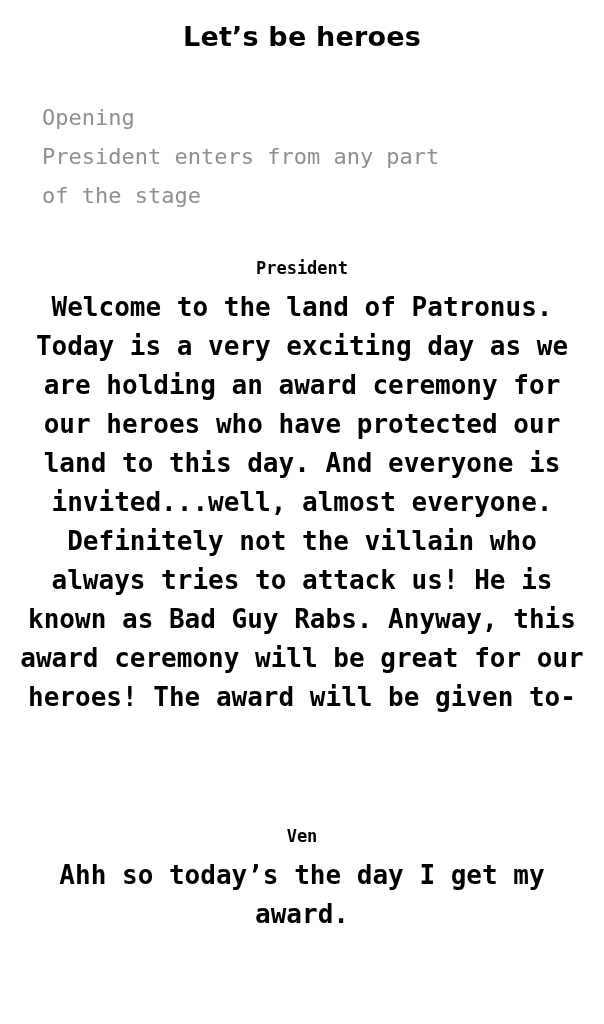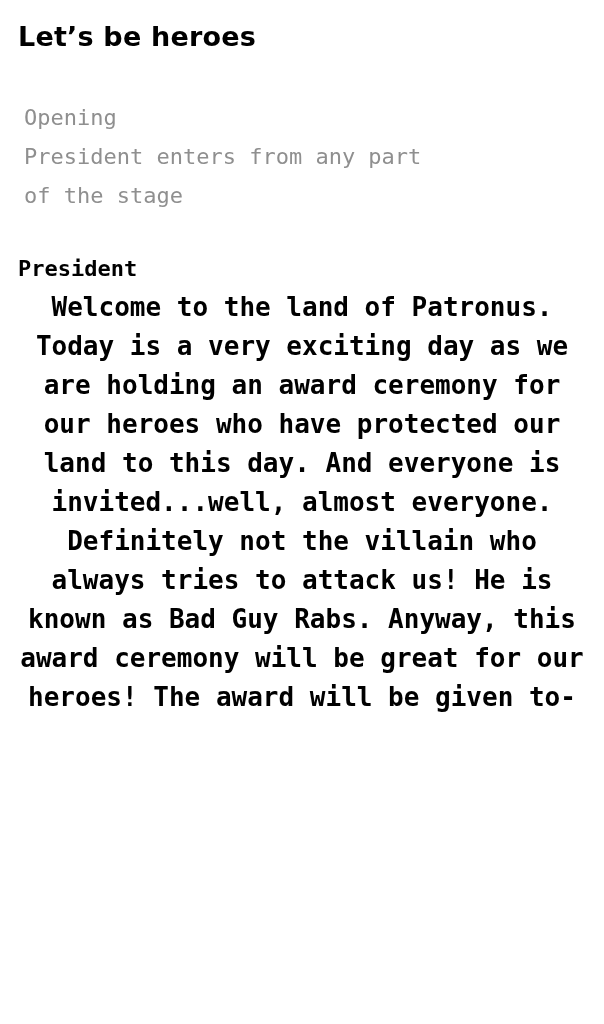--- a/index.html
+++ b/index.html
@@ -15,46 +15,46 @@
     color: #000000;
   }
   .page {
     width: 604px;
     height: 1024px;
     box-sizing: border-box;
     padding: 0 18px;
     position: relative;
   }
   .script-title {
-    text-align: left;
+    text-align: center;
     font-family: "DejaVu Sans", sans-serif;
     font-weight: bold;
     font-size: 27px;
     line-height: 34px;
     letter-spacing: 0.2px;
     margin: 20px 0 8px 0;
     color: #000000;
   }
   .stage-direction {
-    margin: 44px 0 0 6px;
+    margin: 44px 0 0 24px;
     font-family: "DejaVu Sans Mono", monospace;
     font-size: 22px;
     line-height: 39px;
     color: #8f8f8f;
     white-space: pre-wrap;
     text-align: left;
   }
   .dialogue-block {
     margin-top: 34px;
   }
   .character-name {
-    text-align: left;
+    text-align: center;
     font-family: "DejaVu Sans Mono", monospace;
     font-weight: bold;
-    font-size: 22px;
+    font-size: 17px;
     line-height: 39px;
     color: #000000;
   }
   .dialogue-text {
     text-align: center;
     font-family: "DejaVu Sans Mono", monospace;
     font-weight: bold;
     font-size: 26px;
     line-height: 39px;
     color: #000000;
@@ -76,14 +76,18 @@
 President enters from any part
 of the stage</div>
 
   <div class="dialogue-block">
     <div class="character-name">President</div>
     <div class="dialogue-text">Welcome to the land of Patronus. Today is a very exciting day as we are holding an award ceremony for our heroes who have protected our land to this day. And everyone is invited...well, almost everyone. Definitely not the villain who always tries to attack us! He is known as Bad Guy Rabs. Anyway, this award ceremony will be great for our heroes! The award will be given to-</div>
   </div>
 
   <div class="block-gap"></div>
 
+  <div class="dialogue-block">
+    <div class="character-name">Ven</div>
+    <div class="dialogue-text">Ahh so today’s the day I get my award.</div>
+  </div>
 
 </div>
 
 </body></html>

